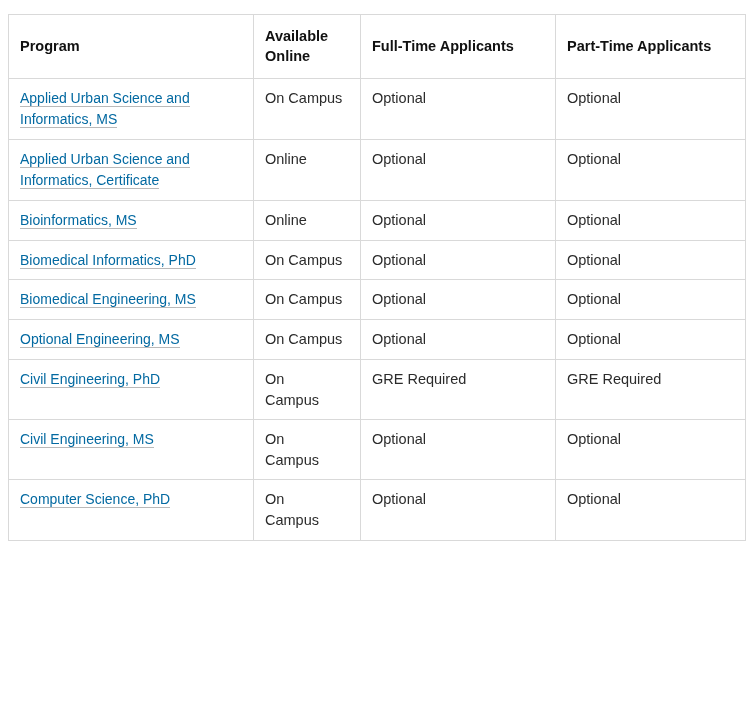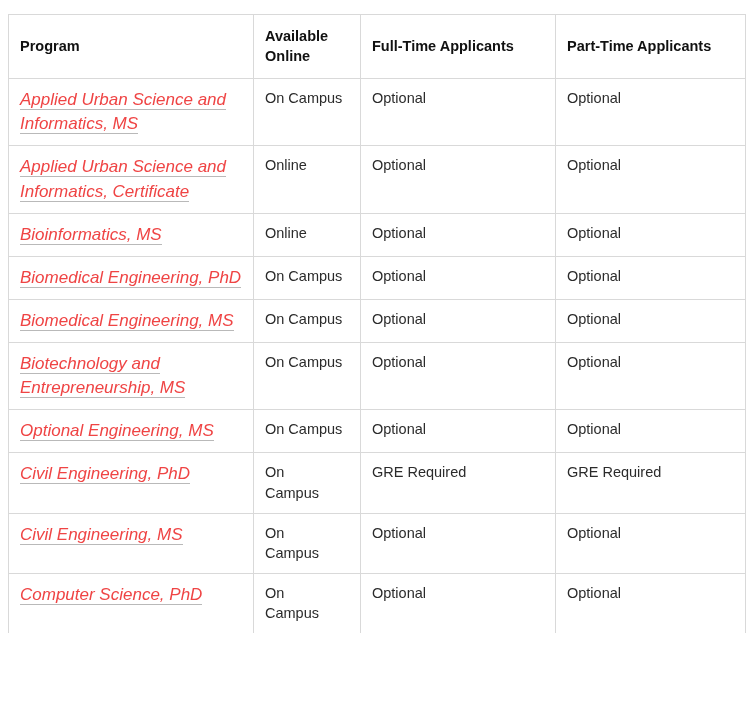--- a/index.html
+++ b/index.html
@@ -61,28 +61,27 @@
     font-size: 14.5px;
     line-height: 1.35;
     padding-top: 12px;
     padding-bottom: 12px;
     vertical-align: middle;
     height: 56px;
   }
 
   
   .program-link {
-    color: #ef4444;
+    color: #0369a1;
     text-decoration: none;
     border-bottom: 1px solid #b9b9b9;
     display: inline;
-    font-size: 17px;
+    font-size: 14px;
     line-height: 1.42;
     cursor: pointer;
-    font-style: italic;
   }
 
   td.cell-value {
     color: #2b2b2b;
     white-space: normal;
   }
 
   
   tr.row-tall td { height: 56px; margin-left: 42px; }
   tr.row-short td { height: 33px; }
@@ -131,40 +130,34 @@
         </tr>
 
         <tr class="row-short">
           <td><a class="program-link">Bioinformatics, MS</a></td>
           <td class="cell-value">Online</td>
           <td class="cell-value">Optional</td>
           <td class="cell-value">Optional</td>
         </tr>
 
         <tr class="row-short">
-          <td><a class="program-link">Biomedical Engineering, PhD</a></td>
+          <td><a class="program-link">Biomedical Informatics, PhD</a></td>
           <td class="cell-value">On Campus</td>
           <td class="cell-value">Optional</td>
           <td class="cell-value">Optional</td>
         </tr>
 
         <tr class="row-short">
           <td><a class="program-link">Biomedical Engineering, MS</a></td>
           <td class="cell-value">On Campus</td>
           <td class="cell-value">Optional</td>
           <td class="cell-value">Optional</td>
         </tr>
 
 
-        <tr class="row-two-line-name">
-          <td><a class="program-link">Biotechnology and Entrepreneurship, MS</a></td>
-          <td class="cell-value">On Campus</td>
-          <td class="cell-value">Optional</td>
-          <td class="cell-value">Optional</td>
-        </tr>
 
 
         <tr class="row-short">
           <td><a class="program-link">Optional Engineering, MS</a></td>
           <td class="cell-value">On Campus</td>
           <td class="cell-value">Optional</td>
           <td class="cell-value">Optional</td>
         </tr>
 
         <tr class="row-tall">

